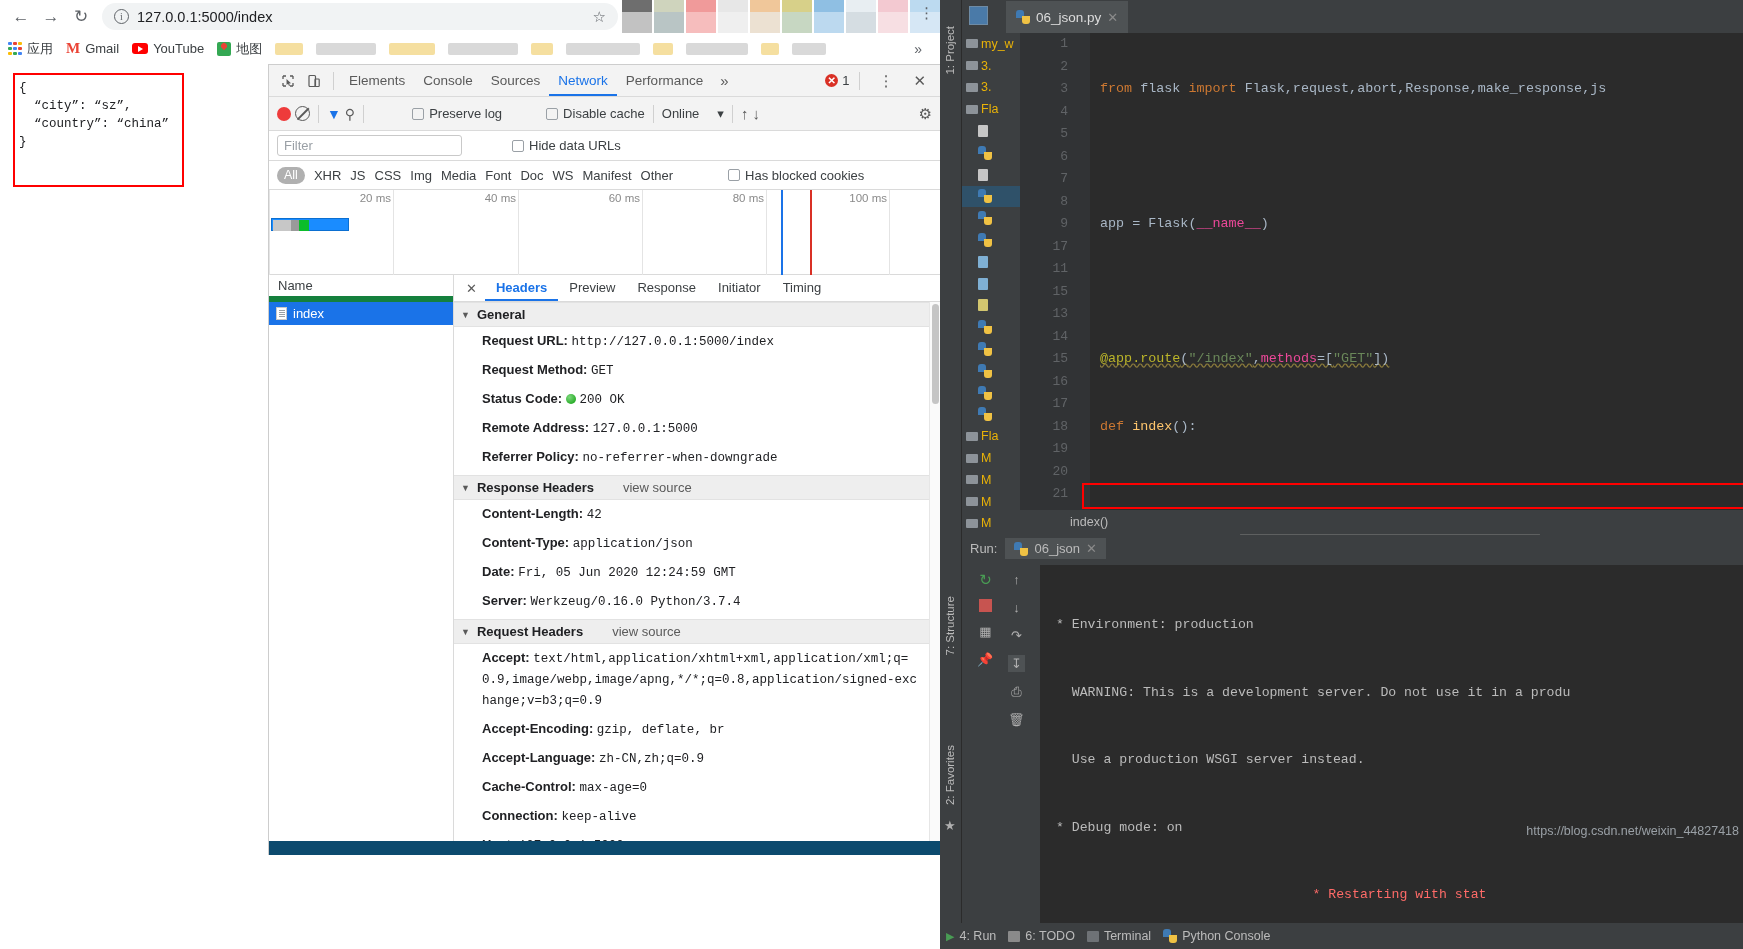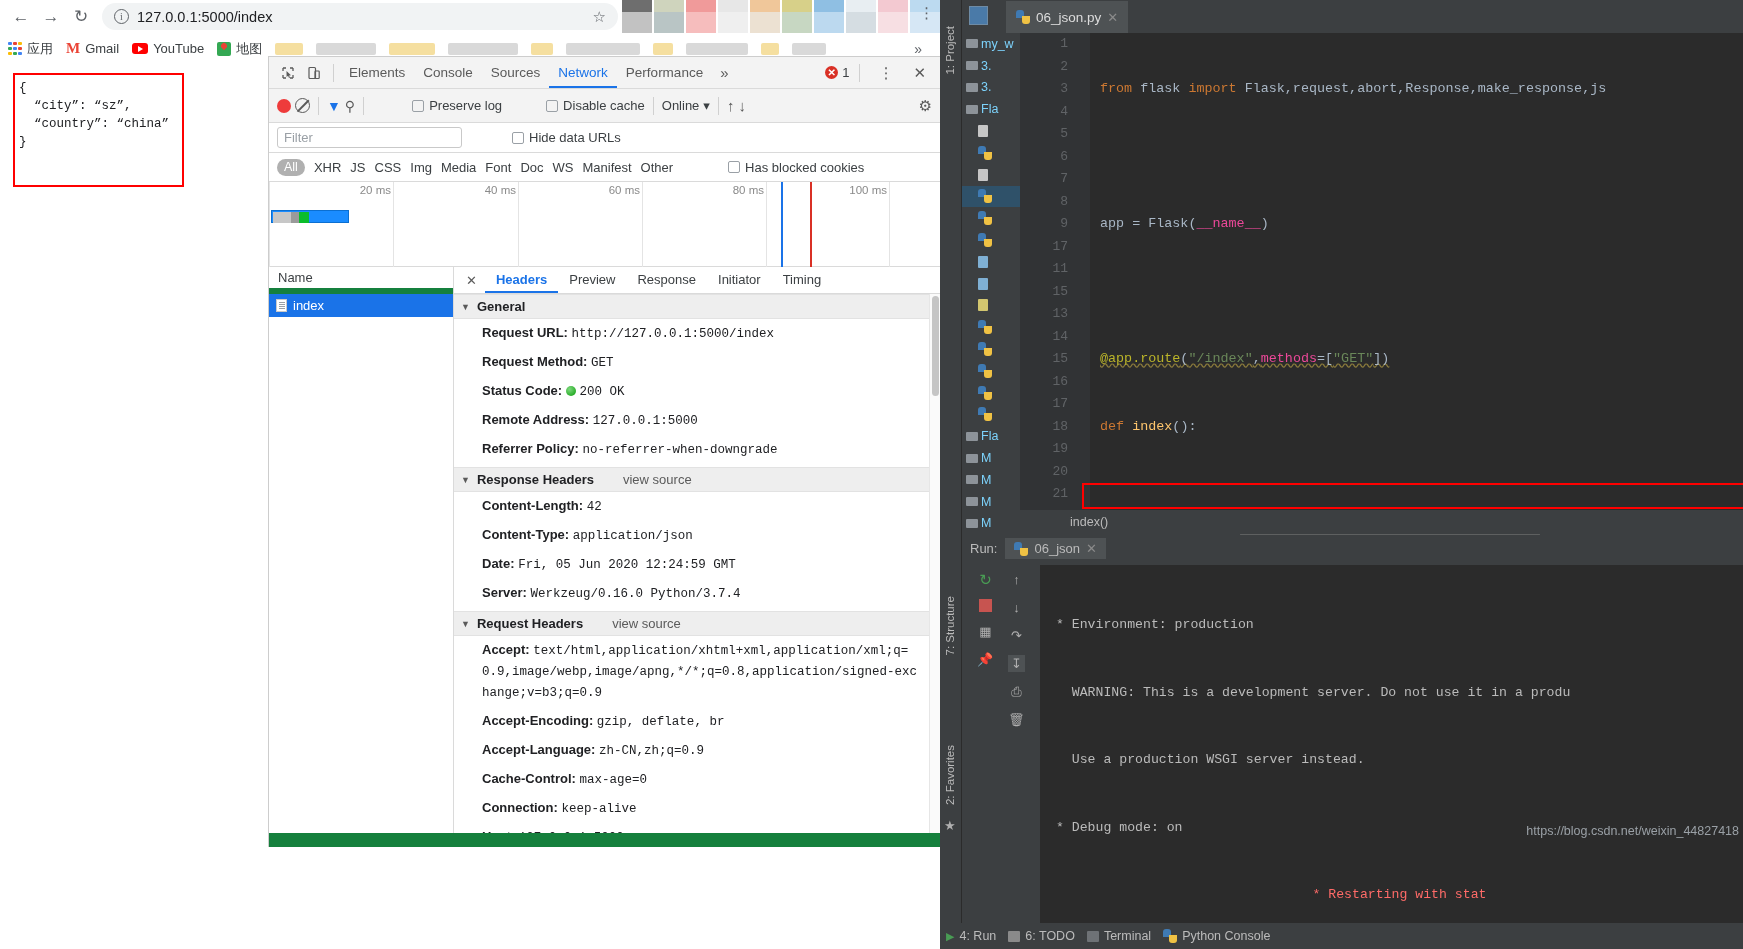--- a/index.html
+++ b/index.html
@@ -62,22 +62,22 @@
   .json-box {
     position:absolute; left:13px; top:9px; width:171px; height:114px;
     border: 2.5px solid #ff0000; background:#fff;
   }
   .json-text {
     font-family: "Liberation Mono", monospace; font-size: 12.5px; color:#202124;
     line-height: 18px; padding: 4px 0 0 4px; white-space: pre;
   }
 
   
-  .devtools { position:absolute; left:268px; top:56px; width:672px; height:791px;
-     background:#15803d; border-left:1px solid #cdcdcd; border-top:1px solid #cdcdcd;}
+  .devtools { position:absolute; left:268px; top:64px; width:672px; height:791px;
+     background:#0c4a6e; border-left:1px solid #cdcdcd; border-top:1px solid #cdcdcd;}
 
   .dt-tabbar { height:32px; display:flex; align-items:center; border-bottom:1px solid #dadada;
      background:#f3f3f3; padding-left:6px; }
   .dt-icon-btn { width:26px;height:26px;display:flex;align-items:center;justify-content:center;
      color:#5a5a5a; }
   .dt-sep { width:1px;height:18px;background:#d0d0d0;margin:0 6px; }
   .dt-tab { padding:0 9px; height:31px; line-height:31px; font-size:13.5px; color:#5a5a5a; }
   .dt-tab.active { color:#1a73e8; border-bottom:2px solid #1a73e8; }
   .dt-more { padding:0 8px; font-size:15px; color:#5a5a5a; }
   .dt-right { margin-left:auto; display:flex; align-items:center; padding-right:6px; gap:4px;}
@@ -88,21 +88,21 @@
   .dt-toolbar { height:34px; display:flex; align-items:center; gap:4px; padding:0 8px;
      border-bottom:1px solid #dadada; background:#f3f3f3; }
   .rec-dot { width:14px;height:14px;border-radius:50%;background:#ee3b3b; }
   .clear-ico { width:15px;height:15px;border-radius:50%;border:1.6px solid #5a5a5a;position:relative;}
   .clear-ico::after{content:"";position:absolute;left:-1px;top:5.5px;width:16px;height:1.6px;
      background:#5a5a5a;transform:rotate(-45deg);}
   .funnel { color:#1a73e8; font-size:14px; }
   .mag { color:#5a5a5a; font-size:14px; }
   .chk { width:12px;height:12px;border:1.5px solid #9aa0a6;border-radius:2px;display:inline-block;}
   .tbl-label { font-size:13px;color:#3c4043; display:flex;align-items:center;gap:5px;padding-left:40px;}
-  .online-sel { font-size:13px;color:#3c4043;display:flex;align-items:center;gap:4px;}
+  .online-sel { font-size:13px;color:#3c4043;display:flex;align-items:center;gap:18px;}
   .vsep { width:1px;height:18px;background:#d0d0d0;margin:0 4px; }
   .arrow-ico { font-size:15px;color:#5a5a5a;font-weight:bold; }
   .gear { margin-left:auto; font-size:15px;color:#5a5a5a; }
 
   .dt-filterbar { height:30px; display:flex; align-items:center; gap:10px; padding:0 8px;
      border-bottom:1px solid #dadada; background:#fff; }
   .filter-input { width:185px; height:21px; border:1px solid #c9c9c9; border-radius:3px;
      font-size:13px; color:#9aa0a6; padding:0 6px; display:flex; align-items:center; }
 
   .dt-typebar { height:29px; display:flex; align-items:center; gap:9px; padding:0 8px;
@@ -166,21 +166,21 @@
   .pc-minibtn { position:absolute; left:7px; top:6px; width:19px; height:19px;
      border:1.5px solid #6e8ba5; background:#4a7aa8; }
   .pc-tab { position:absolute; left:44px; top:1px; height:32px; background:#4e5254;
      display:flex; align-items:center; gap:6px; padding:0 10px; font-size:13.5px; color:#dcdcdc; }
   .py-ico { width:14px; height:14px; position:relative; flex:none;}
   .py-ico .b1{position:absolute;left:0;top:0;width:8px;height:8px;background:#3f7ab3;border-radius:3px 3px 0 0;}
   .py-ico .b2{position:absolute;right:0;bottom:0;width:8px;height:8px;background:#f0c244;border-radius:0 0 3px 3px;}
   .tab-x { color:#8b8b8b; font-size:13px; }
 
   .pc-projtree { position:absolute; left:22px; top:33px; width:58px; height:495px;
-     background:#3c3f41; font-size:12.5px; color:#7dd3fc; overflow:hidden; }
+     background:#3c3f41; font-size:12.5px; color:#eab308; overflow:hidden; }
   .pt-row { height:21.8px; display:flex; align-items:center; gap:3px; padding-left:4px; white-space:nowrap;}
   .pt-row.sel { background:#2f5169; }
   .folder-ico { width:12px;height:9px;background:#8d9399;border-radius:1px;flex:none;}
   .file-ico { width:10px;height:12px;background:#c6c6c6;border-radius:1px;flex:none;}
   .file-ico.html { background:#d2c66f; }
   .file-ico.img { background:#7fb0d4; }
 
   .pc-editor { position:absolute; left:80px; top:33px; right:0; height:495px; background:#2b2b2b; }
   .gutter { position:absolute; left:0; top:0; width:70px; height:495px; background:#313335;
      color:#606366; font-family:"Liberation Mono", monospace; font-size:13px; text-align:right;}

